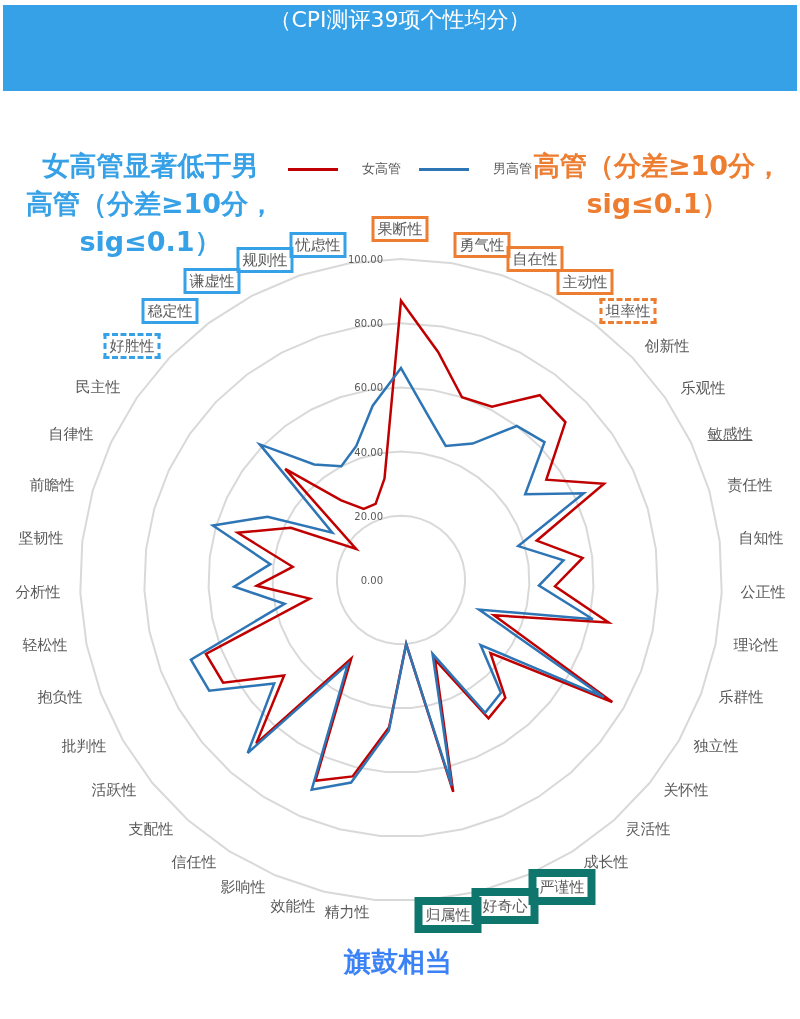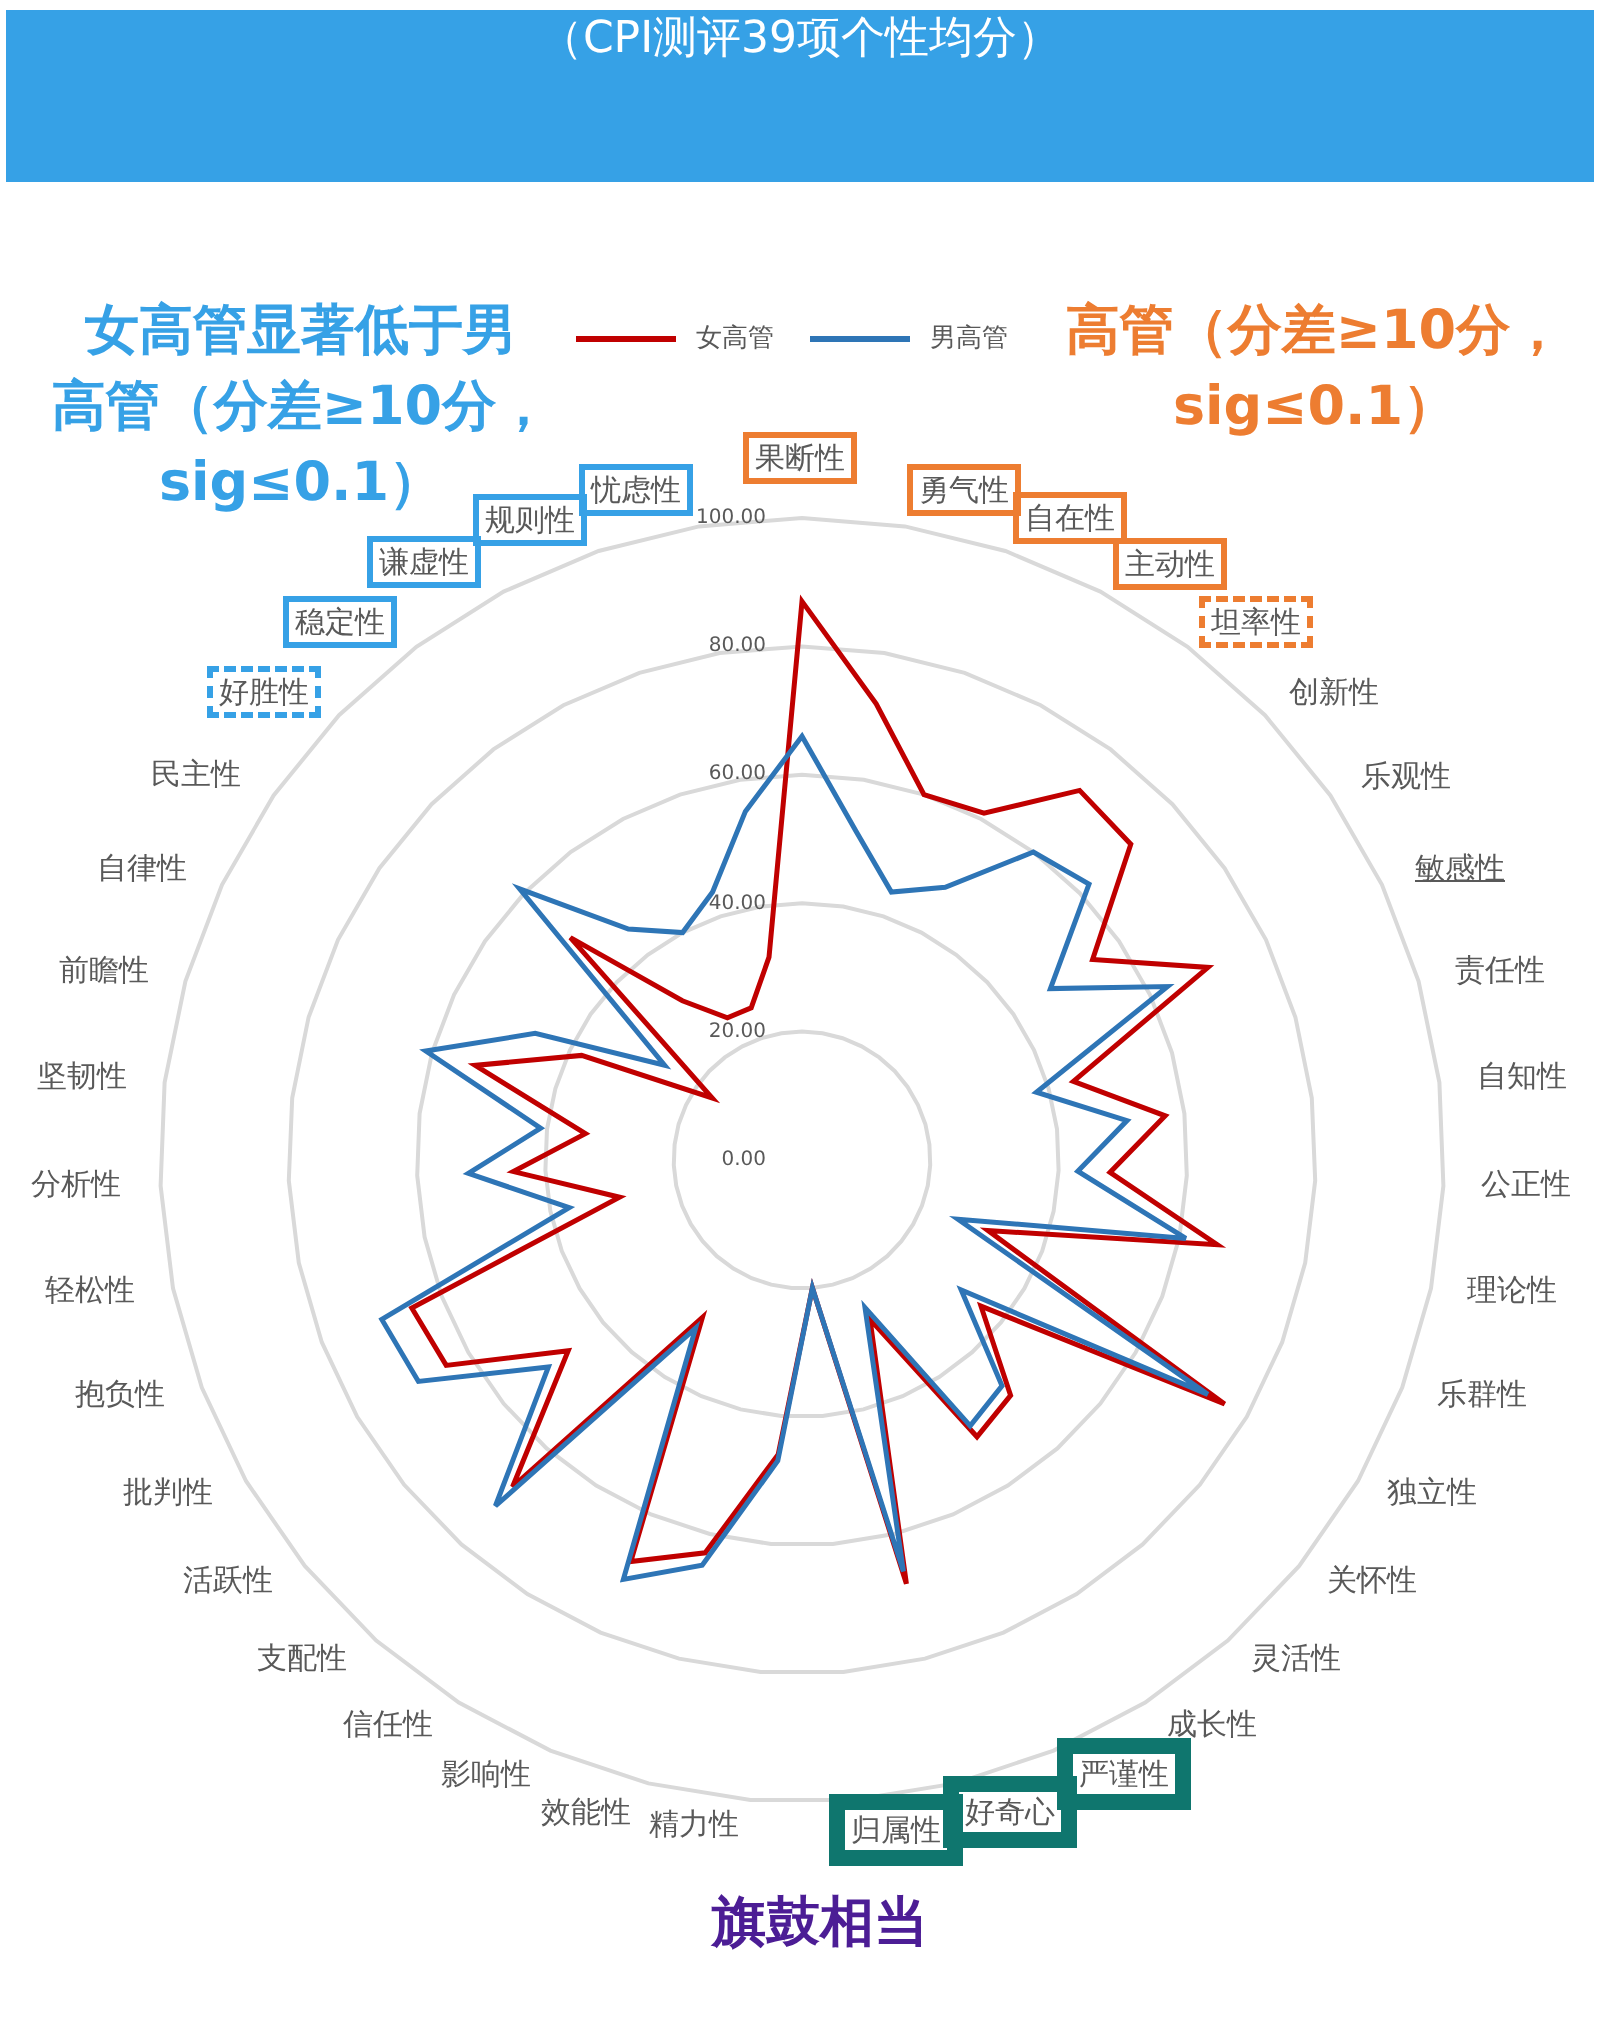--- a/index.html
+++ b/index.html
@@ -5,26 +5,26 @@
   html, body { margin:0; padding:0; background:#ffffff; }
   body { width:800px; height:1019px; position:relative; overflow:hidden;
          font-family:"DejaVu Sans", "Liberation Sans", sans-serif; }
   .title-bar { position:absolute; left:3px; top:5px; width:794px; height:86px;
                background:#36A1E6; color:#fff; text-align:center; }
   .title-main { font-size:34px; line-height:40px; margin-top:6px; letter-spacing:0px; }
   .title-sub { font-size:22px; line-height:30px; }
   .annot { position:absolute; font-weight:bold; text-align:center; line-height:38px; }
   .annot-low { left:8px; top:147px; width:285px; color:#36A1E6; font-size:27px; }
   .annot-high { left:520px; top:147px; width:275px; color:#ED7D31; font-size:27px; }
-  .annot-eq { left:280px; top:943px; width:260px; color:#4c1d95; font-size:27px; }
+  .annot-eq { left:268px; top:943px; width:260px; color:#3b82f6; font-size:27px; }
   .annot span { display:block; }
   svg { position:absolute; left:0; top:0; }
   .legend { position:absolute; top:160px; left:288px; font-size:13px; color:#595959;
             display:flex; align-items:center; gap:8px; }
-  .legend .item { display:flex; align-items:center; gap:10px; margin-right:10px; }
+  .legend .item { display:flex; align-items:center; gap:24px; margin-right:10px; }
   .legend .swatch { width:50px; height:3px; display:inline-block; }
   .axis-label { position:absolute; font-size:15px; color:#595959; white-space:nowrap;
                 transform:translate(-50%,-50%); padding:1px 3px; line-height:18px; }
   .box-blue-solid { border:3px solid #36A1E6; }
   .box-blue-dashed { border:3px dashed #36A1E6; }
   .box-orange-solid { border:3px solid #ED7D31; }
   .box-orange-dashed { border:3px dashed #ED7D31; }
   .box-green-solid { border:8px solid #0f766e; }
   .tick-label { position:absolute; font-size:10px; color:#595959; transform:translate(-100%,-50%); }
 </style>

